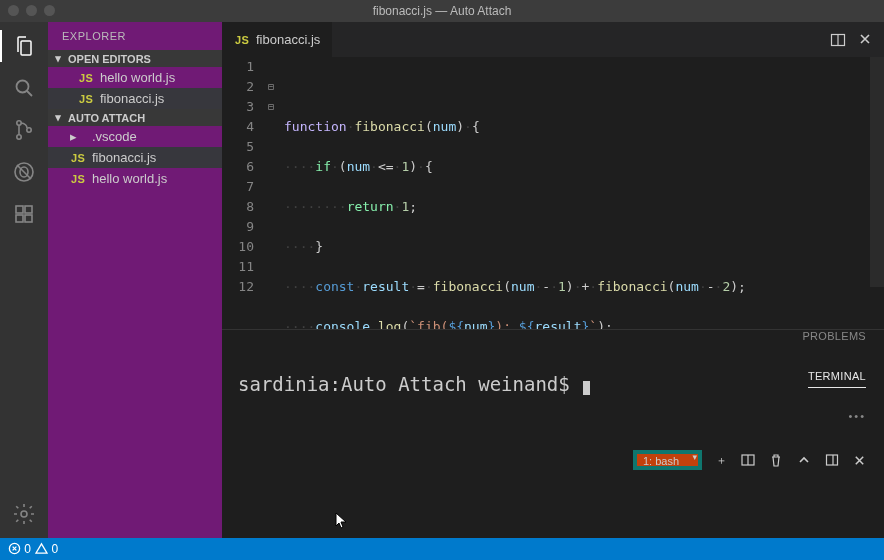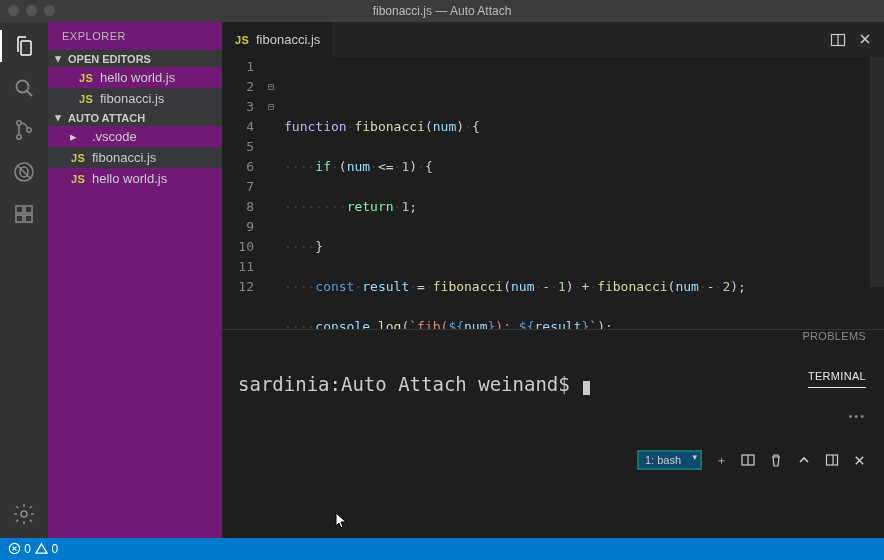--- a/index.html
+++ b/index.html
@@ -65,21 +65,21 @@
 
 .code-wrap { height:272px; position:relative; overflow:hidden; }
 .minimap-track { position:absolute; right:0; top:0; width:14px; height:100%; background:#1e1e1e; }
 .minimap-thumb { position:absolute; right:0; top:0; width:14px; height:230px; background:#2b2b2b; }
 
 .panel { flex:1; background:#1e1e1e; border-top:1px solid #333; display:flex; flex-direction:column; }
 .panel-tabs { height:35px; display:flex; align-items:flex-end; gap:28px; padding:0 18px; font-size:11px; color:#888;flex-direction:column; }
 .panel-tab { cursor:pointer; letter-spacing:0.3px; }
 .panel-tab.active { color:#e7e7e7; border-bottom:1px solid #e7e7e7; padding-bottom:5px; margin-bottom:-6px; }
 .panel-toolbar { margin-left:auto; display:flex; align-items:center; gap:14px; color:#ccc; }
-.term-select { background:#0c4a6e; border:2px solid #0f766e; color:#ccc; font-size:11px; padding:1px 18px 1px 6px; height:20px; appearance:none; }
+.term-select { background:#c2410c; border:4px solid #0f766e; color:#ccc; font-size:11px; padding:1px 18px 1px 6px; height:20px; appearance:none; }
 .select-wrap { position:relative; }
 .select-wrap::after { content:"▾"; position:absolute; right:5px; top:2px; font-size:9px; color:#ccc; pointer-events:none; }
 .terminal { padding:8px 16px; font-family: Menlo, Consolas, monospace; font-size:19px; color:#ccc; }
 .cursor { display:inline-block; width:7px; height:14px; background:#ccc; vertical-align:text-bottom; margin-left:2px; }
 
 .statusbar {
   height:22px; background:#007acc; color:#fff;
   display:flex; align-items:center; font-size:12px;
 }
 .status-left { display:flex; align-items:center; gap:4px; padding-left:8px; }

